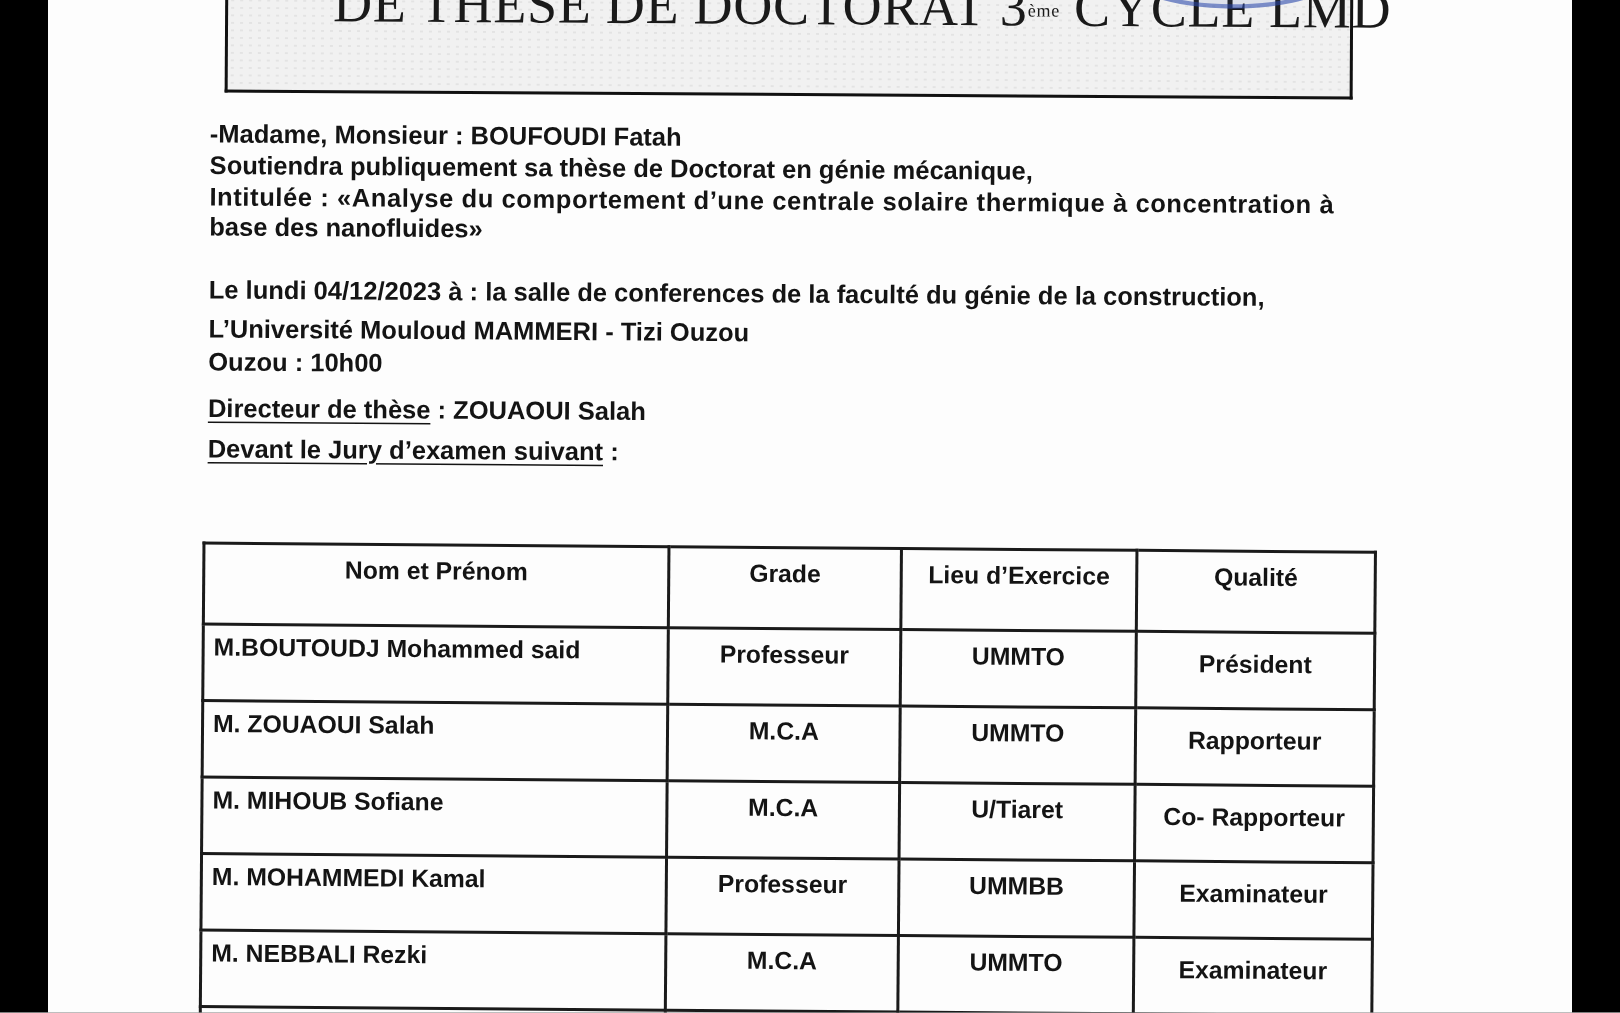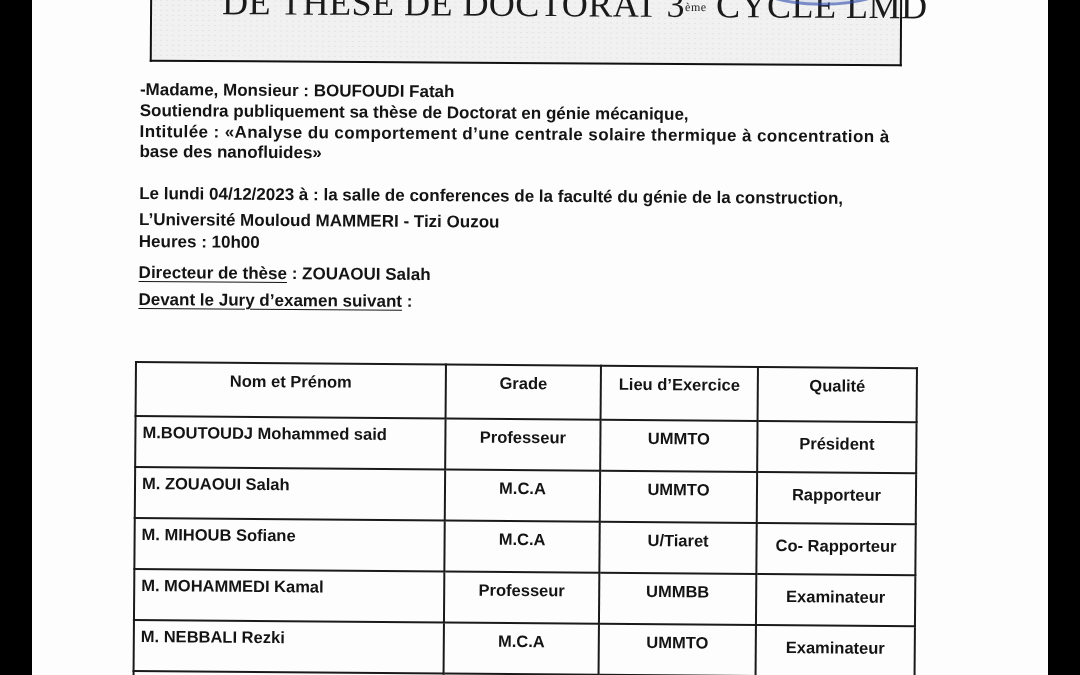--- a/index.html
+++ b/index.html
@@ -82,21 +82,21 @@
     <div class="stamp"></div>
   </div>
 
   <div class="body-text">
     <div class="line l1">-Madame, Monsieur : BOUFOUDI Fatah</div>
     <div class="line l2">Soutiendra publiquement sa thèse de Doctorat en génie mécanique,</div>
     <div class="line just l3">Intitulée : «Analyse du comportement d’une centrale solaire thermique à concentration à</div>
     <div class="line l4">base des nanofluides»</div>
     <div class="line l5" style="top:104px">Le lundi 04/12/2023 à : la salle de conferences de la faculté du génie de la construction,</div>
     <div class="line l6">L’Université Mouloud MAMMERI - Tizi Ouzou</div>
-    <div class="line l7">Heures : 10h00</div>
+    <div class="line l7">Ouzou : 10h00</div>
     <div class="line l8">
       <span class="u">Directeur de thèse</span><span> : ZOUAOUI Salah</span>
     </div>
     <div class="line l9">
       <span class="u">Devant le Jury d’examen suivant</span><span> :</span>
     </div>
   </div>
 
   <table class="jury-table">
     <thead>

